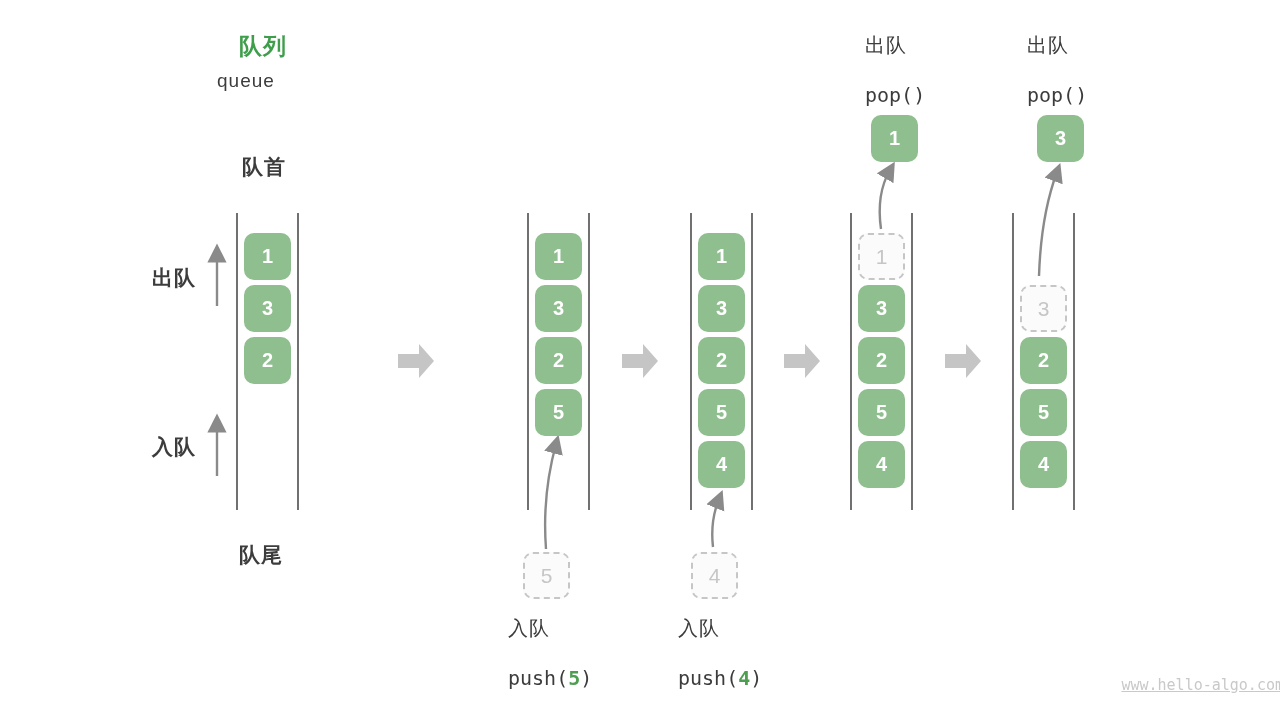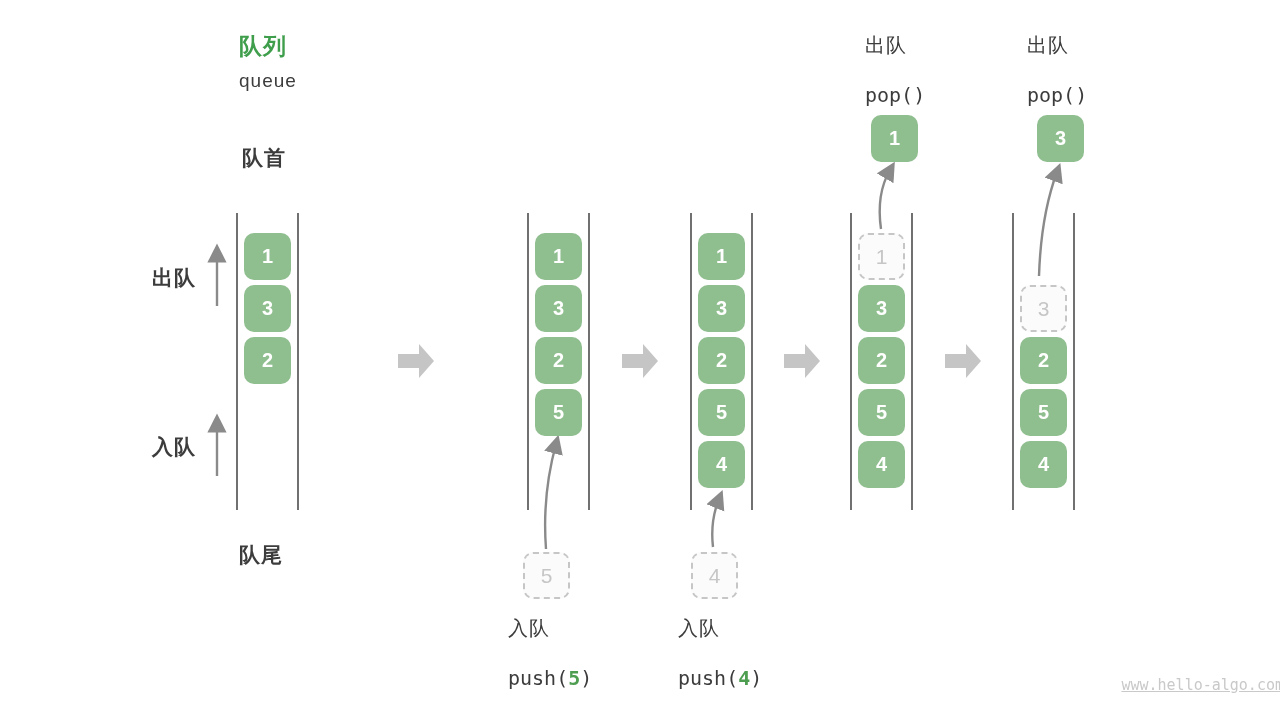--- a/index.html
+++ b/index.html
@@ -58,23 +58,23 @@
       <path d="M713,547 Q710,521 719,499" fill="none" stroke="#8a8a8a" stroke-width="2.4" marker-end="url(#ah)"></path>
       <path d="M881,229 Q876,194 890,170" fill="none" stroke="#8a8a8a" stroke-width="2.4" marker-end="url(#ah)"></path>
       <path d="M1039,276 Q1041,215 1057,172" fill="none" stroke="#8a8a8a" stroke-width="2.4" marker-end="url(#ah)"></path>
       <polygon points="0,10 21,10 21,0 36,17 21,34 21,24 0,24" transform="translate(398,344)" fill="#c5c5c5"></polygon>
       <polygon points="0,10 21,10 21,0 36,17 21,34 21,24 0,24" transform="translate(622,344)" fill="#c5c5c5"></polygon>
       <polygon points="0,10 21,10 21,0 36,17 21,34 21,24 0,24" transform="translate(784,344)" fill="#c5c5c5"></polygon>
       <polygon points="0,10 21,10 21,0 36,17 21,34 21,24 0,24" transform="translate(945,344)" fill="#c5c5c5"></polygon>
     </svg>
 
   <div class="abs title-zh" style="left:239px;top:31px;">队列</div>
-  <div class="abs title-en" style="left:239px;top:70px;text-align:right;">queue</div>
+  <div class="abs title-en" style="left:217px;top:70px;text-align:right;">queue</div>
 
-  <div class="abs side-label" style="left:242px;top:144px;text-align:center;">队首</div>
+  <div class="abs side-label" style="left:242px;top:153px;text-align:center;">队首</div>
   <div class="abs side-label" style="left:152px;top:264px;">出队</div>
   <div class="abs side-label" style="left:152px;top:433px;">入队</div>
   <div class="abs side-label" style="left:239px;top:541px;font-family:Liberation Mono, monospace;">队尾</div>
 
   <div id="cells-root">
       <div class="cell solid" style="left: 244px; top: 233px;">1</div>
       <div class="cell solid" style="left: 244px; top: 285px;">3</div>
       <div class="cell solid" style="left: 244px; top: 337px;">2</div>
       <div class="cell solid" style="left: 535px; top: 233px;">1</div>
       <div class="cell solid" style="left: 535px; top: 285px;">3</div>

